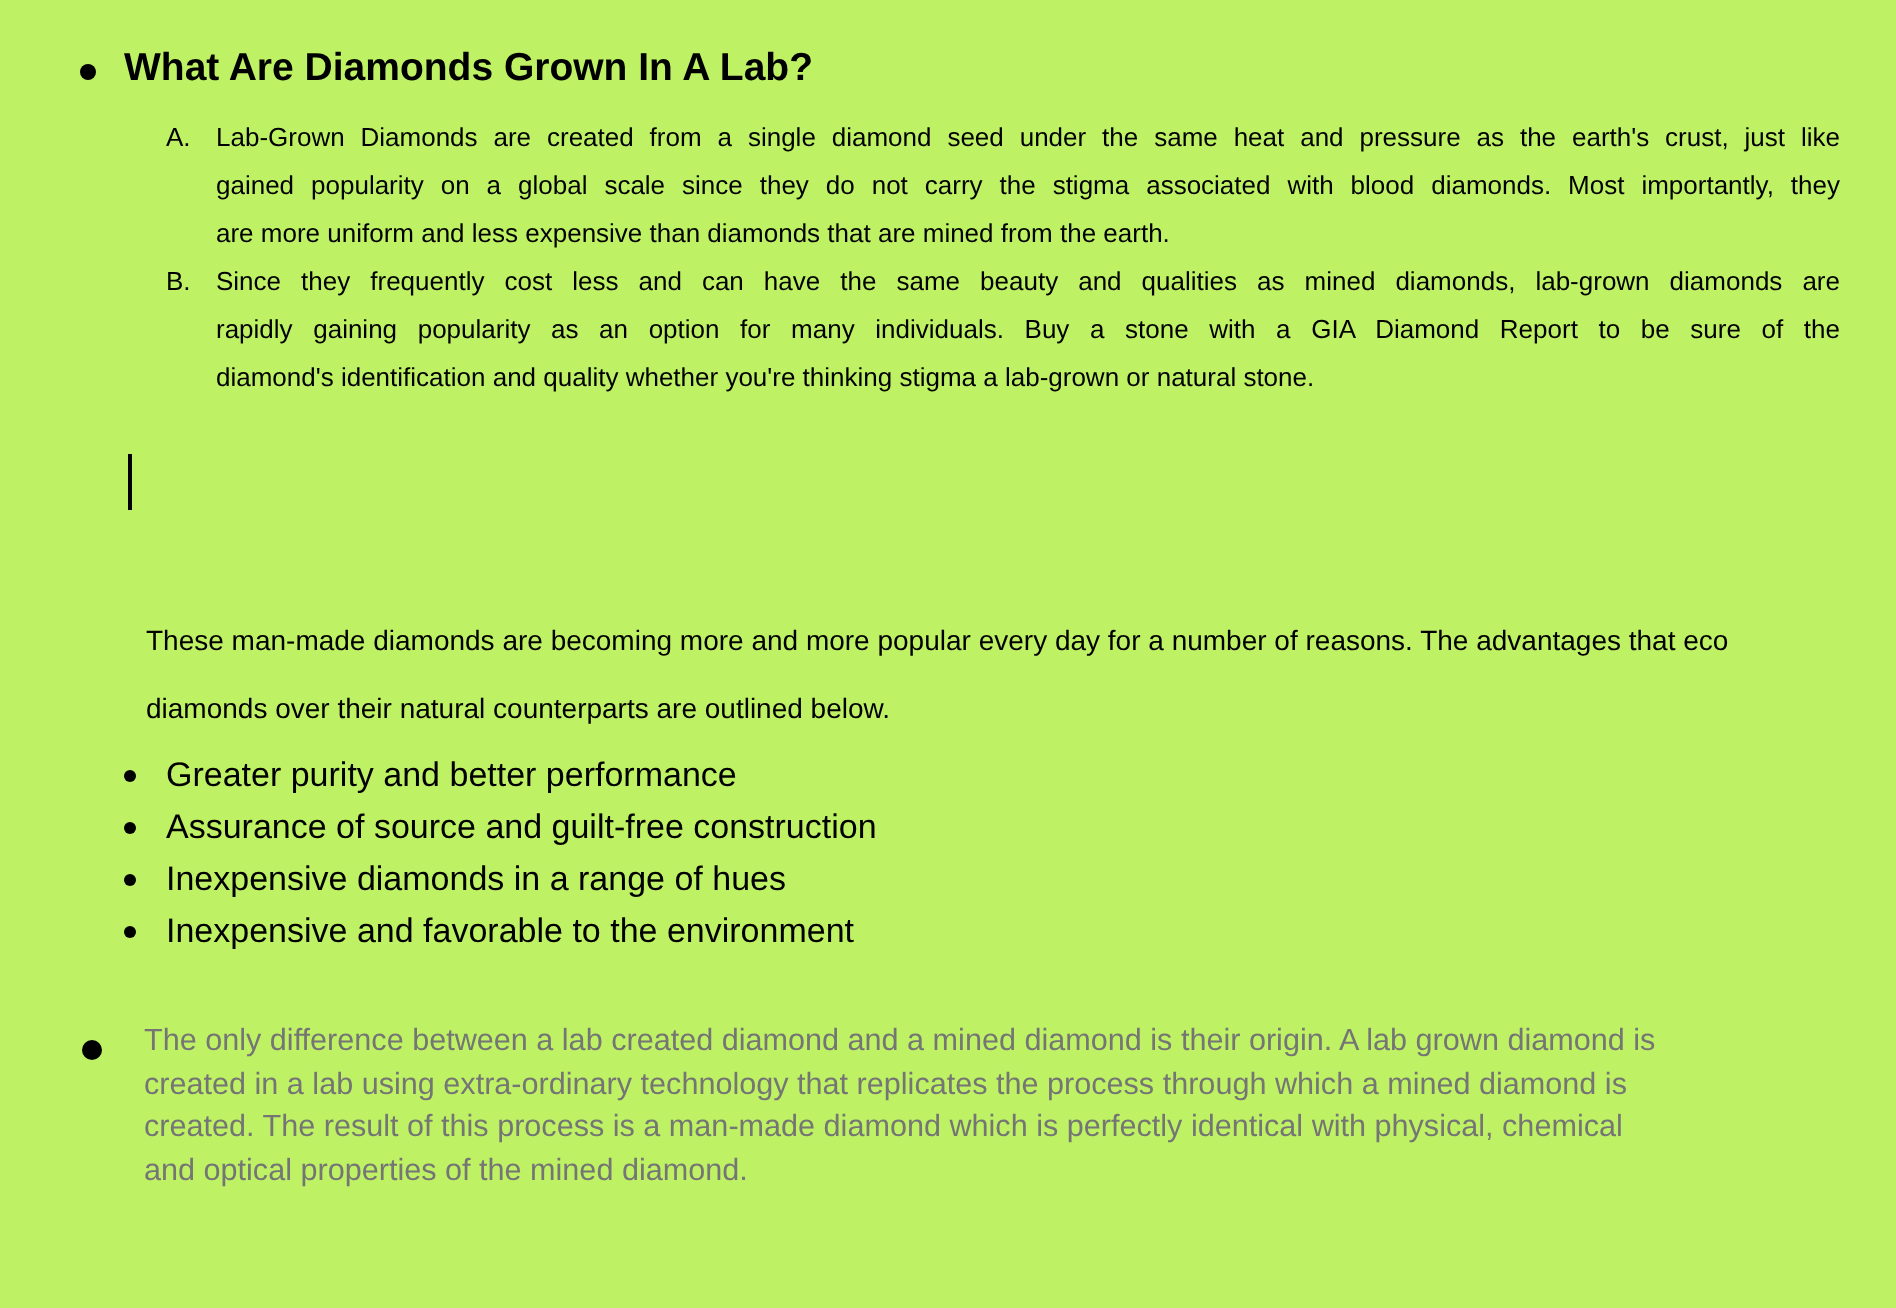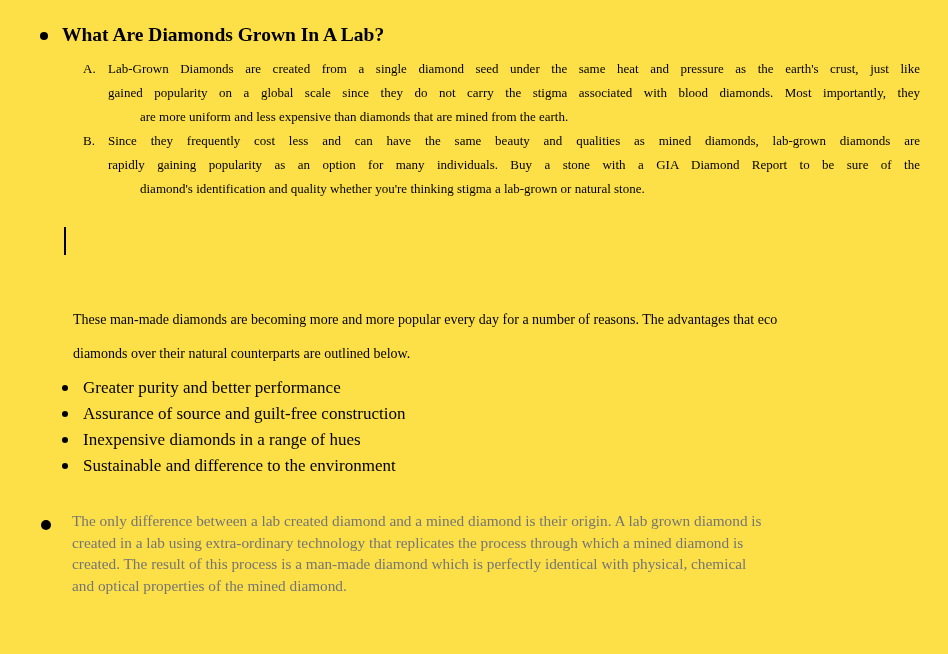--- a/index.html
+++ b/index.html
@@ -1,21 +1,21 @@
 <!DOCTYPE html>
 <html><head>
 <meta charset="utf-8">
 <style>
   html, body { margin: 0; padding: 0; background: #ffffff; }
   .canvas {
     position: relative;
     width: 948px;
     height: 654px;
-    background: #fde047;
-    font-family: Liberation Serif, serif;
+    background: #bef264;
+    font-family: Liberation Sans, sans-serif;
     color: #000000;
     overflow: hidden;
   }
   
   .h-item { position: absolute; left: 40px; }
   .h-dot {
     position: absolute; left: 0; top: 9px;
     width: 8px; height: 8px; border-radius: 50%; background: #000;
   }
   .h-text {
@@ -28,21 +28,21 @@
 
   
   .ol-block {
     position: absolute; left: 83px; top: 57px; width: 837px;
     font-size: 13px; line-height: 24px;
   }
   .ol-item { position: relative; }
   .ol-marker { position: absolute; left: 0; top: 0; }
   .ol-lines { margin-left: 25px; }
   .jline { text-align: justify; text-align-last: justify; }
-  .lline { text-align: left; white-space: nowrap; margin-left: 32px; }
+  .lline { text-align: left; white-space: nowrap; }
 
   
   .caret {
     position: absolute; left: 64px; top: 227px;
     width: 1.5px; height: 28px; background: #000;
   }
 
   
   .intro {
     position: absolute; left: 73px; top: 303px;
@@ -116,21 +116,21 @@
     <div class="adv-item">
       <span class="adv-dot"></span>
       <span class="adv-text">Assurance of source and guilt-free construction</span>
     </div>
     <div class="adv-item">
       <span class="adv-dot"></span>
       <span class="adv-text">Inexpensive diamonds in a range of hues</span>
     </div>
     <div class="adv-item">
       <span class="adv-dot"></span>
-      <span class="adv-text">Sustainable and difference to the environment</span>
+      <span class="adv-text">Inexpensive and favorable to the environment</span>
     </div>
   </div>
 
   <div class="note">
     <span class="note-dot"></span>
     <div class="note-lines">
       <div class="nline">The only difference between a lab created diamond and a mined diamond is their origin. A lab grown diamond is</div>
       <div class="nline">created in a lab using extra-ordinary technology that replicates the process through which a mined diamond is</div>
       <div class="nline">created. The result of this process is a man-made diamond which is perfectly identical with physical, chemical</div>
       <div class="nline">and optical properties of the mined diamond.</div>

